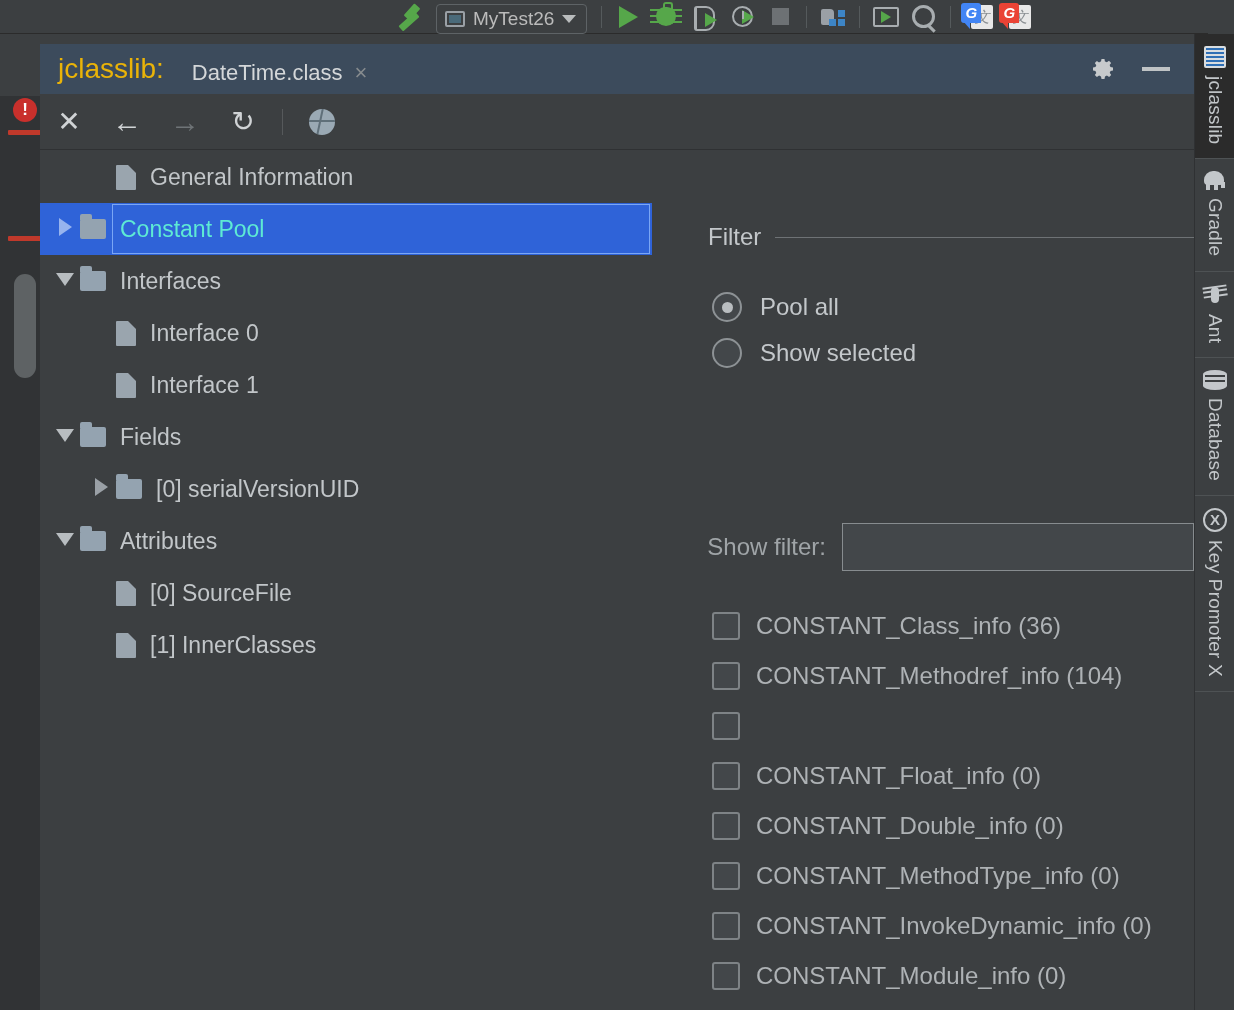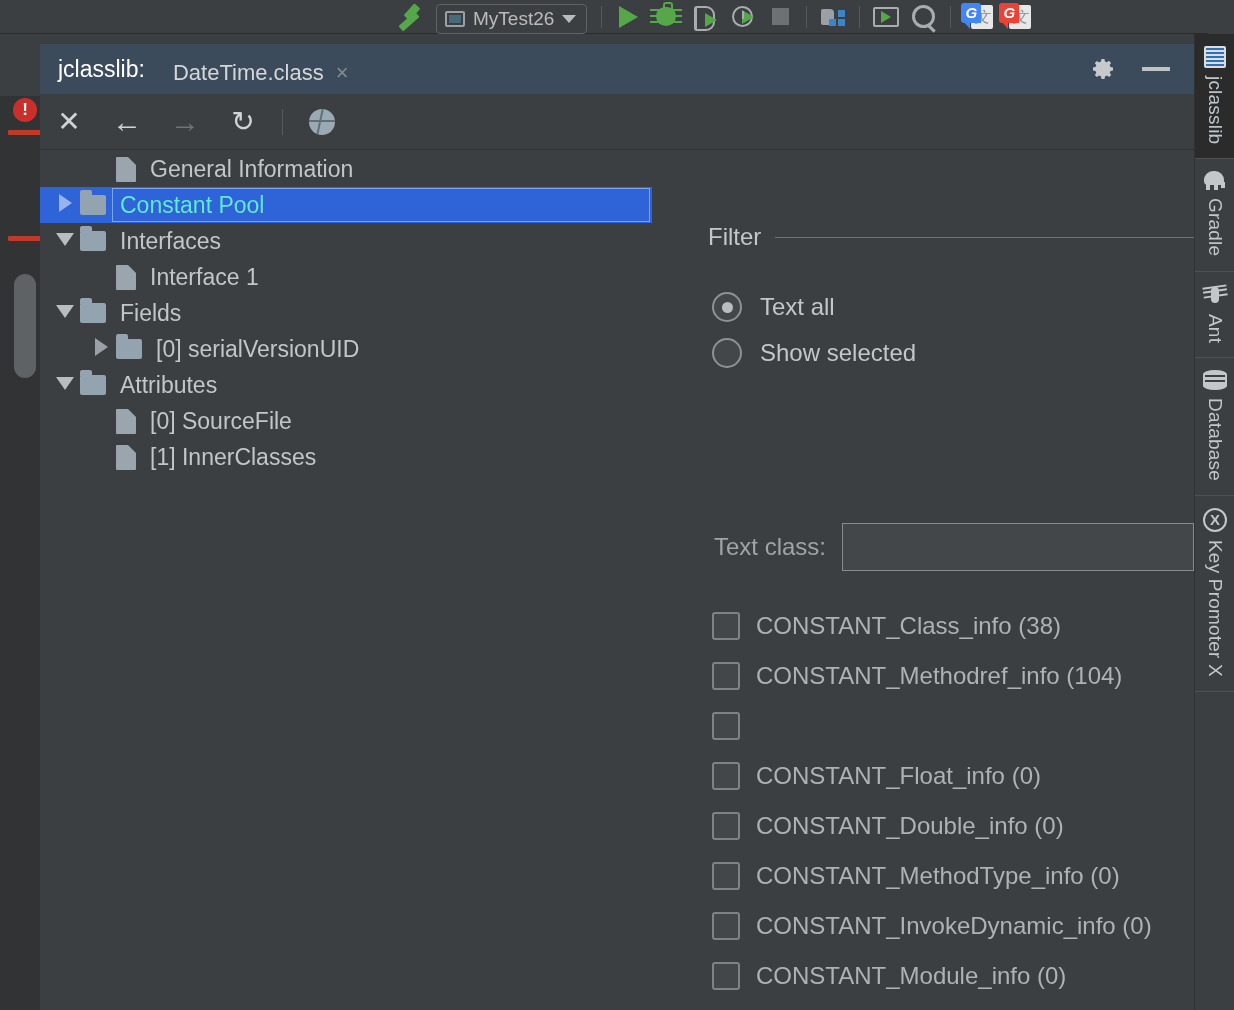--- a/index.html
+++ b/index.html
@@ -163,21 +163,21 @@
   
   .tool-window {
     position: absolute; left: 40px; top: 34px; width: 1154px; height: 976px;
     background: #3c3f41;
   }
   .tw-header {
     position: absolute; left: 0; top: 10px; width: 1154px; height: 50px;
     background: #3c4b5c; display: flex; align-items: center;
   }
   .tw-title {
-    color: #ffffff; font-size: 23px; padding-left: 18px; white-space: nowrap;
+    color: #eab308; font-size: 28px; padding-left: 18px; white-space: nowrap;
   }
   .tw-tab {
     position: relative; height: 60px; display: flex; align-items: center; gap: 12px;
     padding: 8px 14px 0 28px; white-space: nowrap;
   }
   .tw-tab-label { color: #d4d7d9; font-size: 22px; }
   .tw-tab-underline {
     position: absolute; left: 18px; right: 10px; bottom: 0; height: 4px; background: #4a88c7;
   }
   .tab-close {
@@ -218,21 +218,21 @@
     content: ""; position: absolute; left: -4px; top: 11px; width: 34px; height: 2px;
     background: #5f6f79;
   }
 
   
   .tree-pane {
     position: absolute; left: 0; top: 117px; width: 612px; bottom: 0;
     background: #3c3f41; overflow: hidden;
   }
   .tree-row {
-    height: 36px; display: flex; align-items: center; position: relative;
+    height: 52px; display: flex; align-items: center; position: relative;
     white-space: nowrap;
   }
   .tree-row.selected {
     background: #2f63d8;
   }
   .tree-row.selected .tree-label { color: #5eead4; }
   .tree-row.selected .sel-box {
     position: absolute; left: 72px; right: 2px; top: 1px; bottom: 1px;
     border: 1px solid #7aa6f5; pointer-events: none;
   }
@@ -524,20 +524,26 @@
         <div class="tree-row">
           <span class="ind-0"></span>
           <span class="twisty"><i class="tri-down"></i></span>
           <span class="ico-folder"></span>
           <span class="tree-label">Interfaces</span>
         </div>
         <div class="tree-row">
           <span class="ind-1"></span>
           <span class="twisty"></span>
           <span class="ico-file"></span>
+          <span class="tree-label">Interface 0</span>
+        </div>
+        <div class="tree-row">
+          <span class="ind-1"></span>
+          <span class="twisty"></span>
+          <span class="ico-file"></span>
           <span class="tree-label">Interface 1</span>
         </div>
         <div class="tree-row">
           <span class="ind-0"></span>
           <span class="twisty"><i class="tri-down"></i></span>
           <span class="ico-folder"></span>
           <span class="tree-label">Fields</span>
         </div>
         <div class="tree-row">
           <span class="ind-1"></span>
@@ -566,36 +572,36 @@
       </div>
 
     <div class="filter-pane">
       <div class="filter-head">
         <span class="filter-head-label">Filter</span>
         <span class="filter-head-line"></span>
       </div>
 
       <div class="radio-row" style="top:141px;">
         <span class="radio checked"></span>
-        <span class="radio-label">Text all</span>
+        <span class="radio-label">Pool all</span>
       </div>
       <div class="radio-row" style="top:187px;">
         <span class="radio"></span>
         <span class="radio-label">Show selected</span>
       </div>
 
       <div class="textfilter-row">
-        <span class="textfilter-label">Text class:</span>
+        <span class="textfilter-label">Show filter:</span>
         <input class="textfilter-input" type="text" placeholder="" style="">
       </div>
 
       <div class="cb-list" id="cb-list">
           <div class="cb-row">
             <span class="checkbox"></span>
-            <span class="cb-label">CONSTANT_Class_info (38)</span>
+            <span class="cb-label">CONSTANT_Class_info (36)</span>
           </div>
           <div class="cb-row">
             <span class="checkbox"></span>
             <span class="cb-label">CONSTANT_Methodref_info (104)</span>
           </div>
           <div class="cb-row">
             <span class="checkbox"></span>
           </div>
           <div class="cb-row">
             <span class="checkbox"></span>

